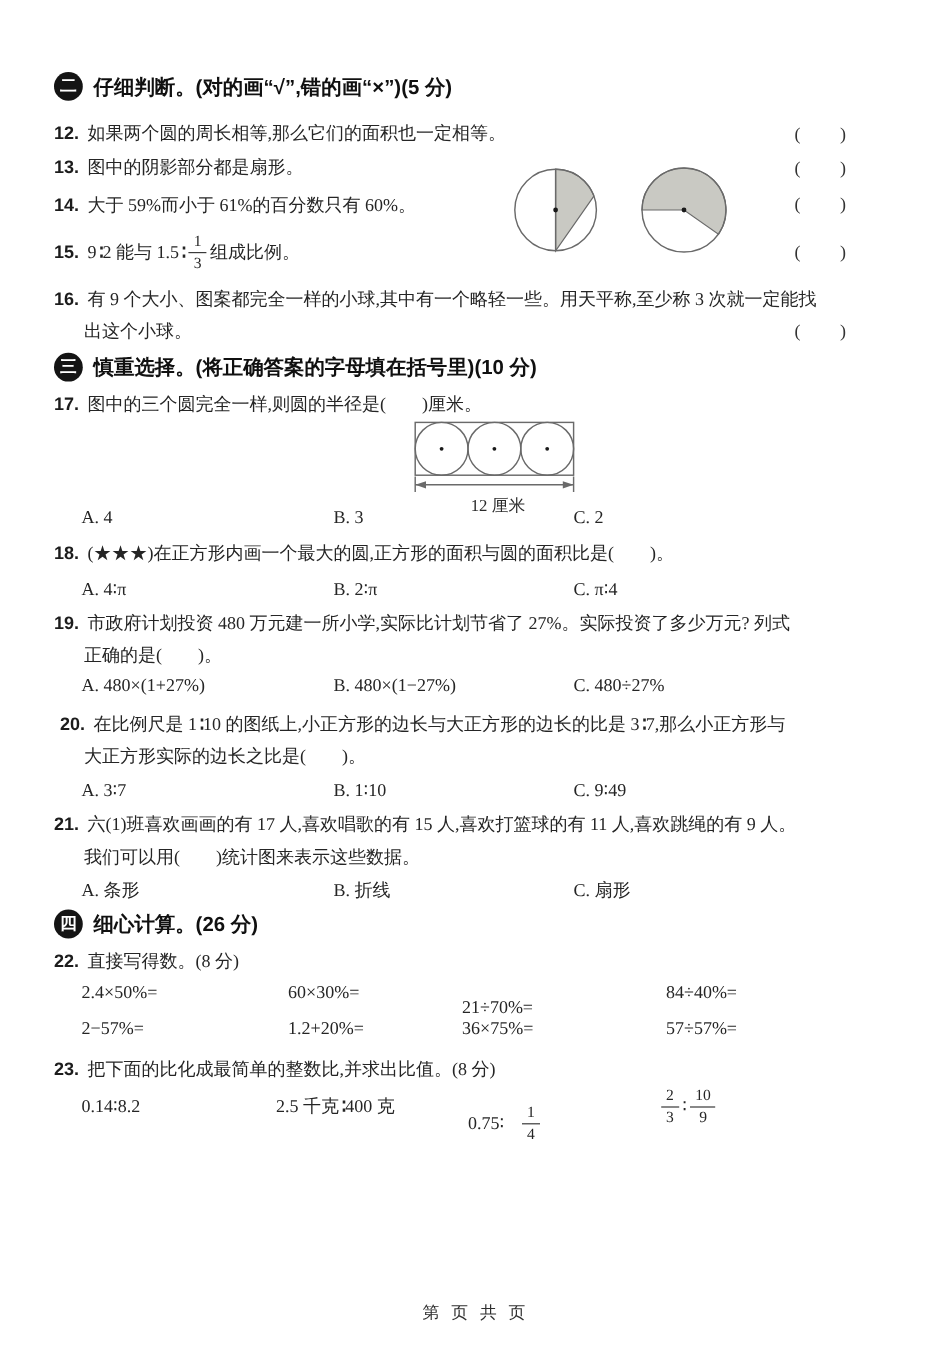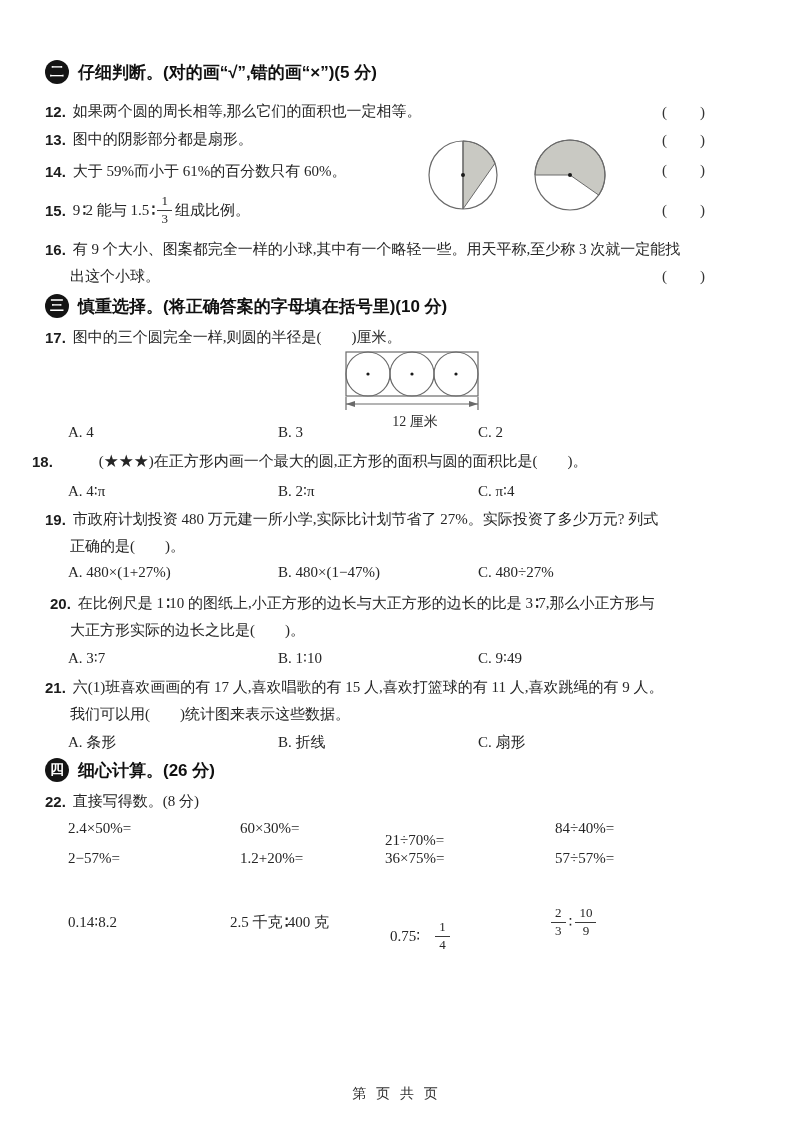--- a/index.html
+++ b/index.html
@@ -106,37 +106,37 @@
     <line class="ln" x1="142" y1="47" x2="142" y2="60"></line>
     <polygon points="10,54 19,51 19,57" fill="#6a6a6a"></polygon>
     <polygon points="142,54 133,51 133,57" fill="#6a6a6a"></polygon>
   </svg>
   <div class="dimlabel" style="left:340px;top:413px;width:150px;">12 厘米</div>
 
   <div class="opt" style="left:68px;top:424px;">A. 4</div>
   <div class="opt" style="left:278px;top:424px;">B. 3</div>
   <div class="opt" style="left:478px;top:424px;">C. 2</div>
 
-  <div class="abs qline" style="left:32px;top:452px;gap:39px;">
+  <div class="abs qline" style="left:45px;top:452px;">
     <span class="qnum">18.</span>
     <span>(★★★)在正方形内画一个最大的圆,正方形的面积与圆的面积比是(　　)。</span>
   </div>
   <div class="opt" style="left:68px;top:482px;">A. 4∶π</div>
   <div class="opt" style="left:278px;top:482px;">B. 2∶π</div>
   <div class="opt" style="left:478px;top:482px;">C. π∶4</div>
 
   <div class="abs qline" style="left:45px;top:510px;">
     <span class="qnum">19.</span>
     <span>市政府计划投资 480 万元建一所小学,实际比计划节省了 27%。实际投资了多少万元? 列式</span>
   </div>
   <div class="abs" style="left:70px;top:537px;">
     <span>正确的是(　　)。</span>
   </div>
   <div class="opt" style="left:68px;top:564px;">A. 480×(1+27%)</div>
-  <div class="opt" style="left:278px;top:564px;">B. 480×(1−47%)</div>
+  <div class="opt" style="left:278px;top:564px;">B. 480×(1−27%)</div>
   <div class="opt" style="left:478px;top:564px;">C. 480÷27%</div>
 
   <div class="abs qline" style="left:50px;top:594px;">
     <span class="qnum">20.</span>
     <span>在比例尺是 1∶10 的图纸上,小正方形的边长与大正方形的边长的比是 3∶7,那么小正方形与</span>
   </div>
   <div class="abs" style="left:70px;top:621px;">
     <span>大正方形实际的边长之比是(　　)。</span>
   </div>
   <div class="opt" style="left:68px;top:649px;">A. 3∶7</div>
@@ -165,20 +165,24 @@
   </div>
   <div class="eq" style="left:68px;top:820px;">2.4×50%=</div>
   <div class="eq" style="left:240px;top:820px;">60×30%=</div>
   <div class="eq" style="left:385px;top:832px;">21÷70%=</div>
   <div class="eq" style="left:555px;top:820px;">84÷40%=</div>
   <div class="eq" style="left:68px;top:850px;">2−57%=</div>
   <div class="eq" style="left:240px;top:850px;">1.2+20%=</div>
   <div class="eq" style="left:385px;top:850px;">36×75%=</div>
   <div class="eq" style="left:555px;top:850px;">57÷57%=</div>
 
+  <div class="abs qline" style="left:45px;top:882px;">
+    <span class="qnum">23.</span>
+    <span>把下面的比化成最简单的整数比,并求出比值。(8 分)</span>
+  </div>
   <div class="abs qline" style="left:68px;top:898px;height:48px;">
     <span>0.14∶8.2</span>
   </div>
   <div class="abs qline" style="left:230px;top:898px;height:48px;">
     <span>2.5 千克∶400 克</span>
   </div>
   <div class="abs qline" style="left:390px;top:912px;height:48px;gap:12px;">
     <span>0.75∶</span>
     <span class="frac">
       <span class="fn">1</span>

